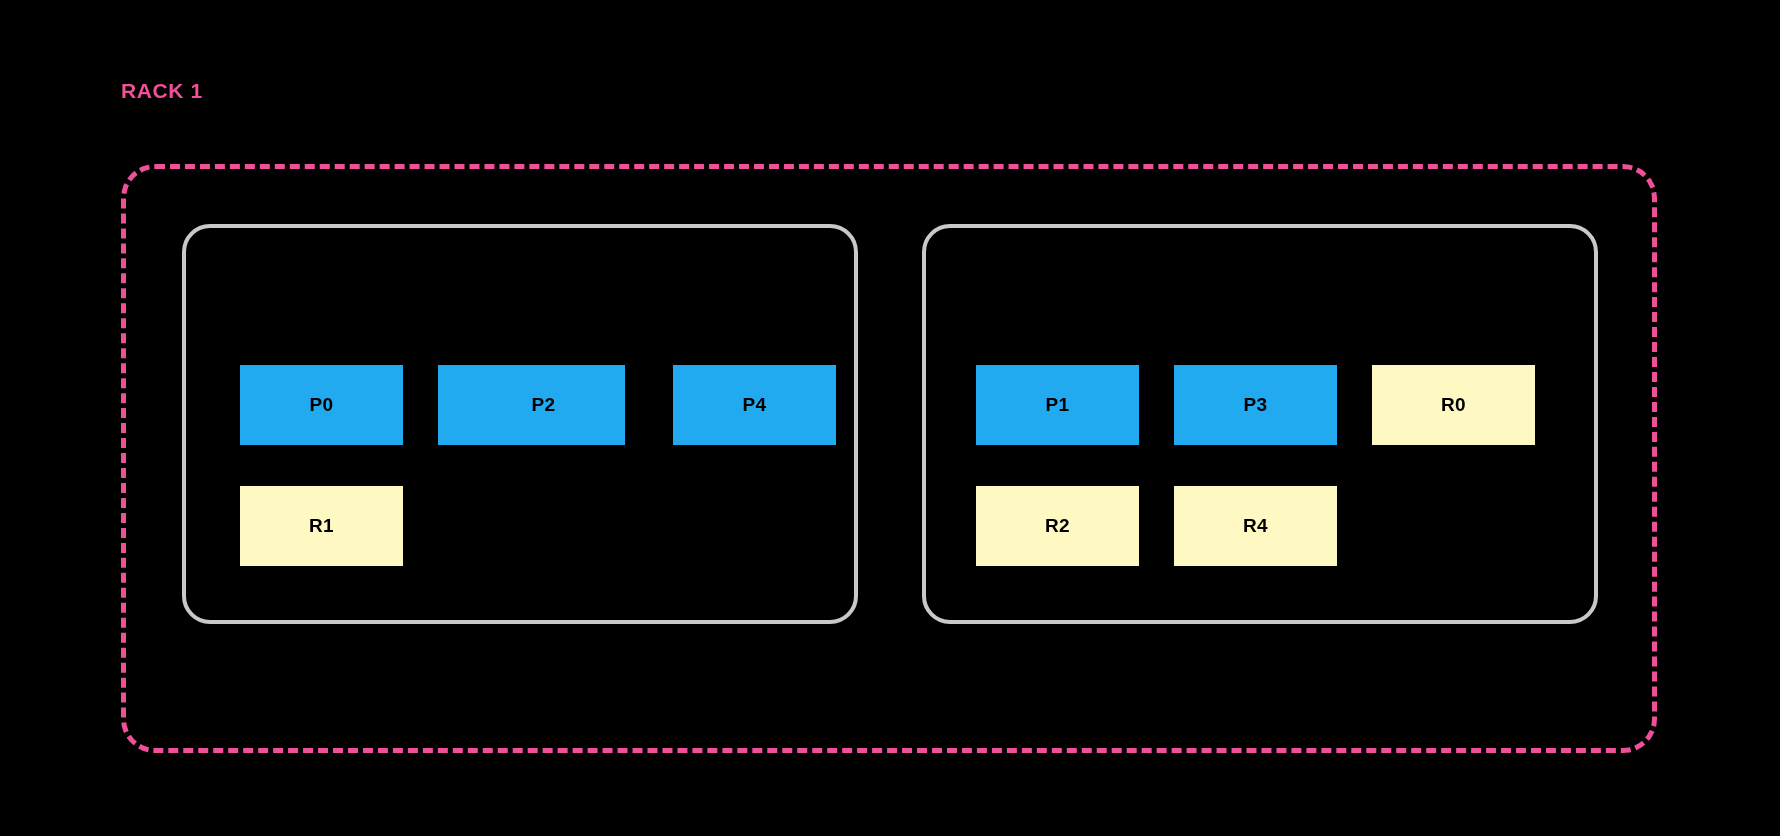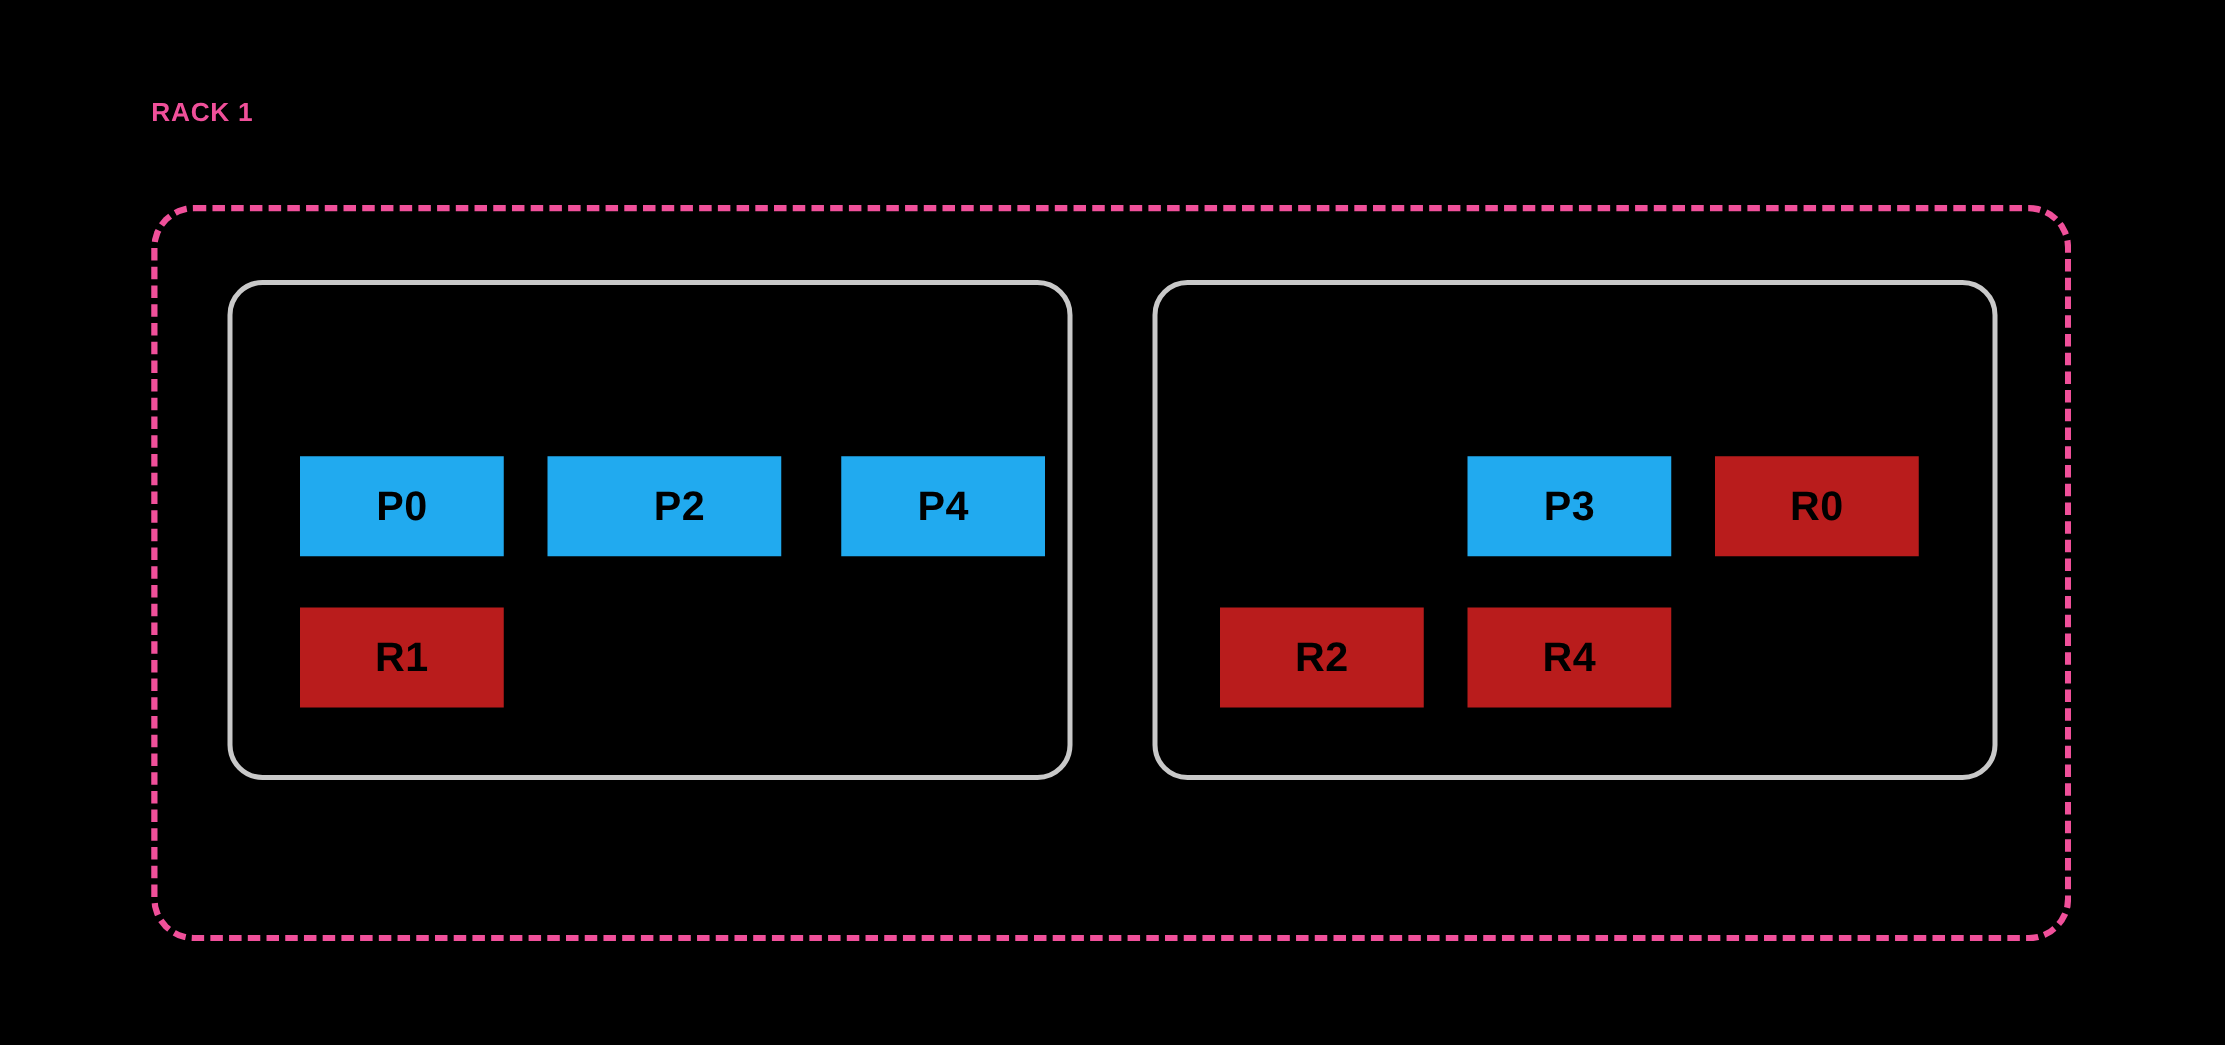--- a/index.html
+++ b/index.html
@@ -72,28 +72,28 @@
   }
 
   
   .chip {
     position: absolute;
     width: 163px;
     height: 80px;
     display: flex;
     align-items: center;
     justify-content: center;
-    font-size: 33px;
+    font-size: 19px;
     font-weight: bold;
     color: #000000;
     letter-spacing: 0.3px;
     user-select: none;
   }
   .chip.primary { background: #21AAEF; }
-  .chip.replica { background: #b91c1c; }
+  .chip.replica { background: #fef9c3; }
 
   
   .row-top    { top: 365px; }
   .row-bottom { top: 486px; }
 
   
   .col-l0 { left: 240px; }
   .col-l1 { left: 438px; padding-left: 24px; }
   .col-l2 { left: 636px; margin-left: 37px; }
 
@@ -114,19 +114,20 @@
   <div class="host host-left"></div>
 
   <div class="chip primary row-top col-l0">P0</div>
   <div class="chip primary row-top col-l1">P2</div>
   <div class="chip primary row-top col-l2">P4</div>
 
   <div class="chip replica row-bottom col-l0">R1</div>
 
   <div class="host host-right"></div>
 
+  <div class="chip primary row-top col-r0">P1</div>
   <div class="chip primary row-top col-r1">P3</div>
   <div class="chip replica row-top col-r2">R0</div>
 
   <div class="chip replica row-bottom col-r0">R2</div>
   <div class="chip replica row-bottom col-r1">R4</div>
 
 </div>
 
 </body></html>

